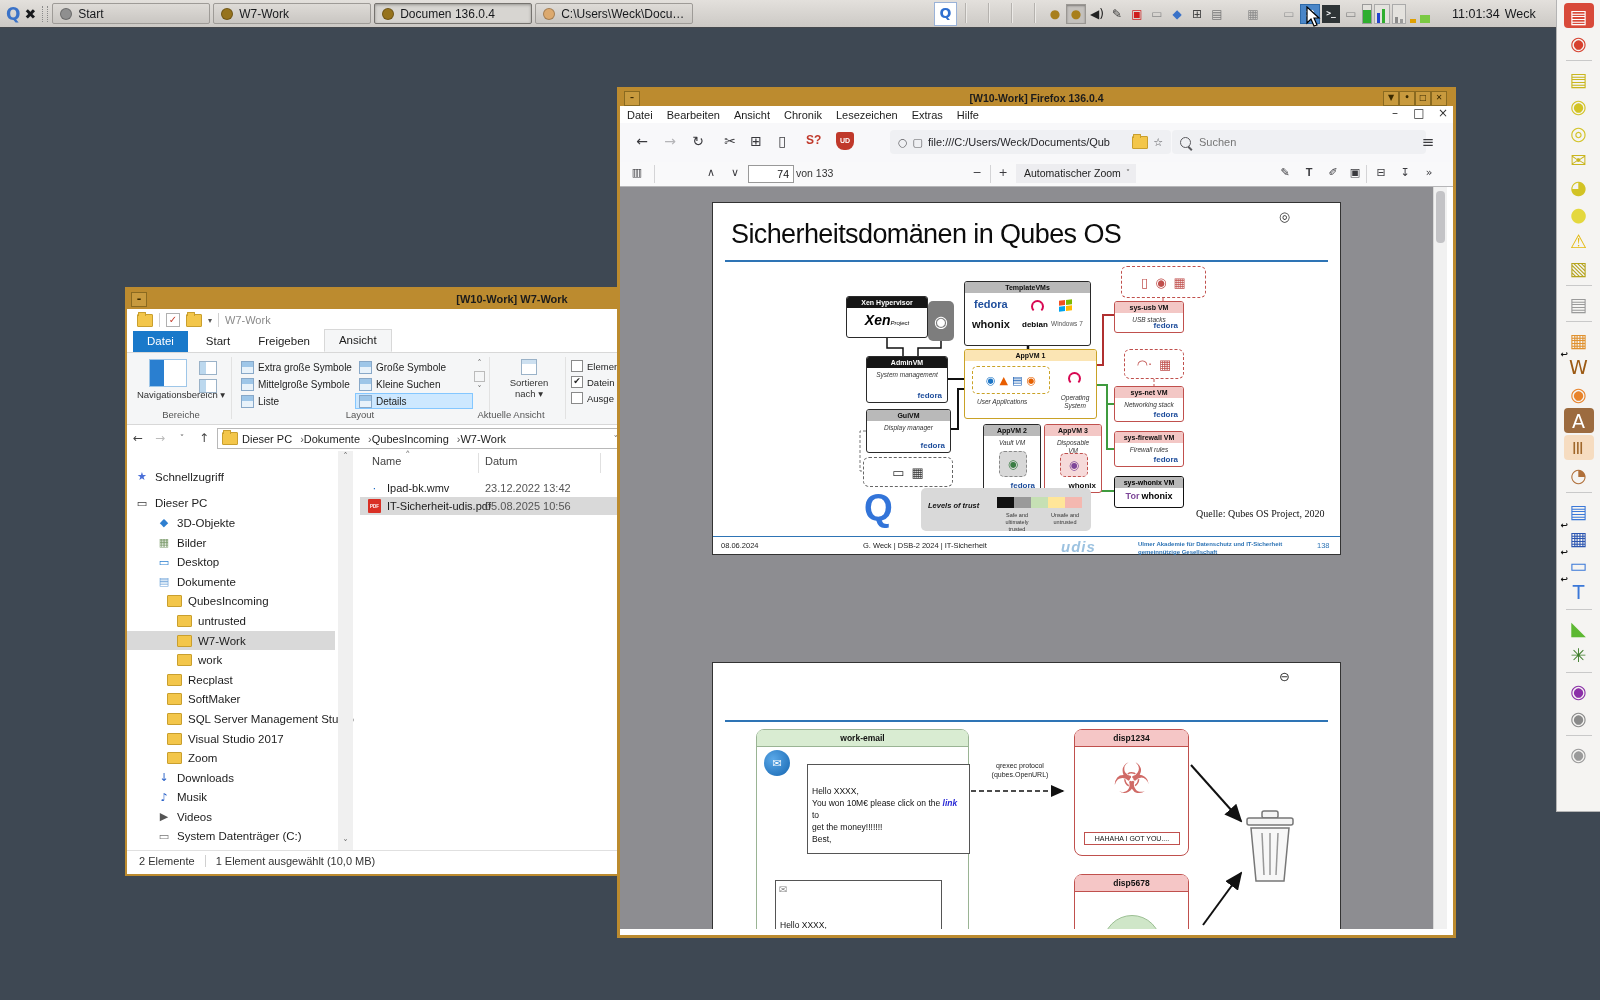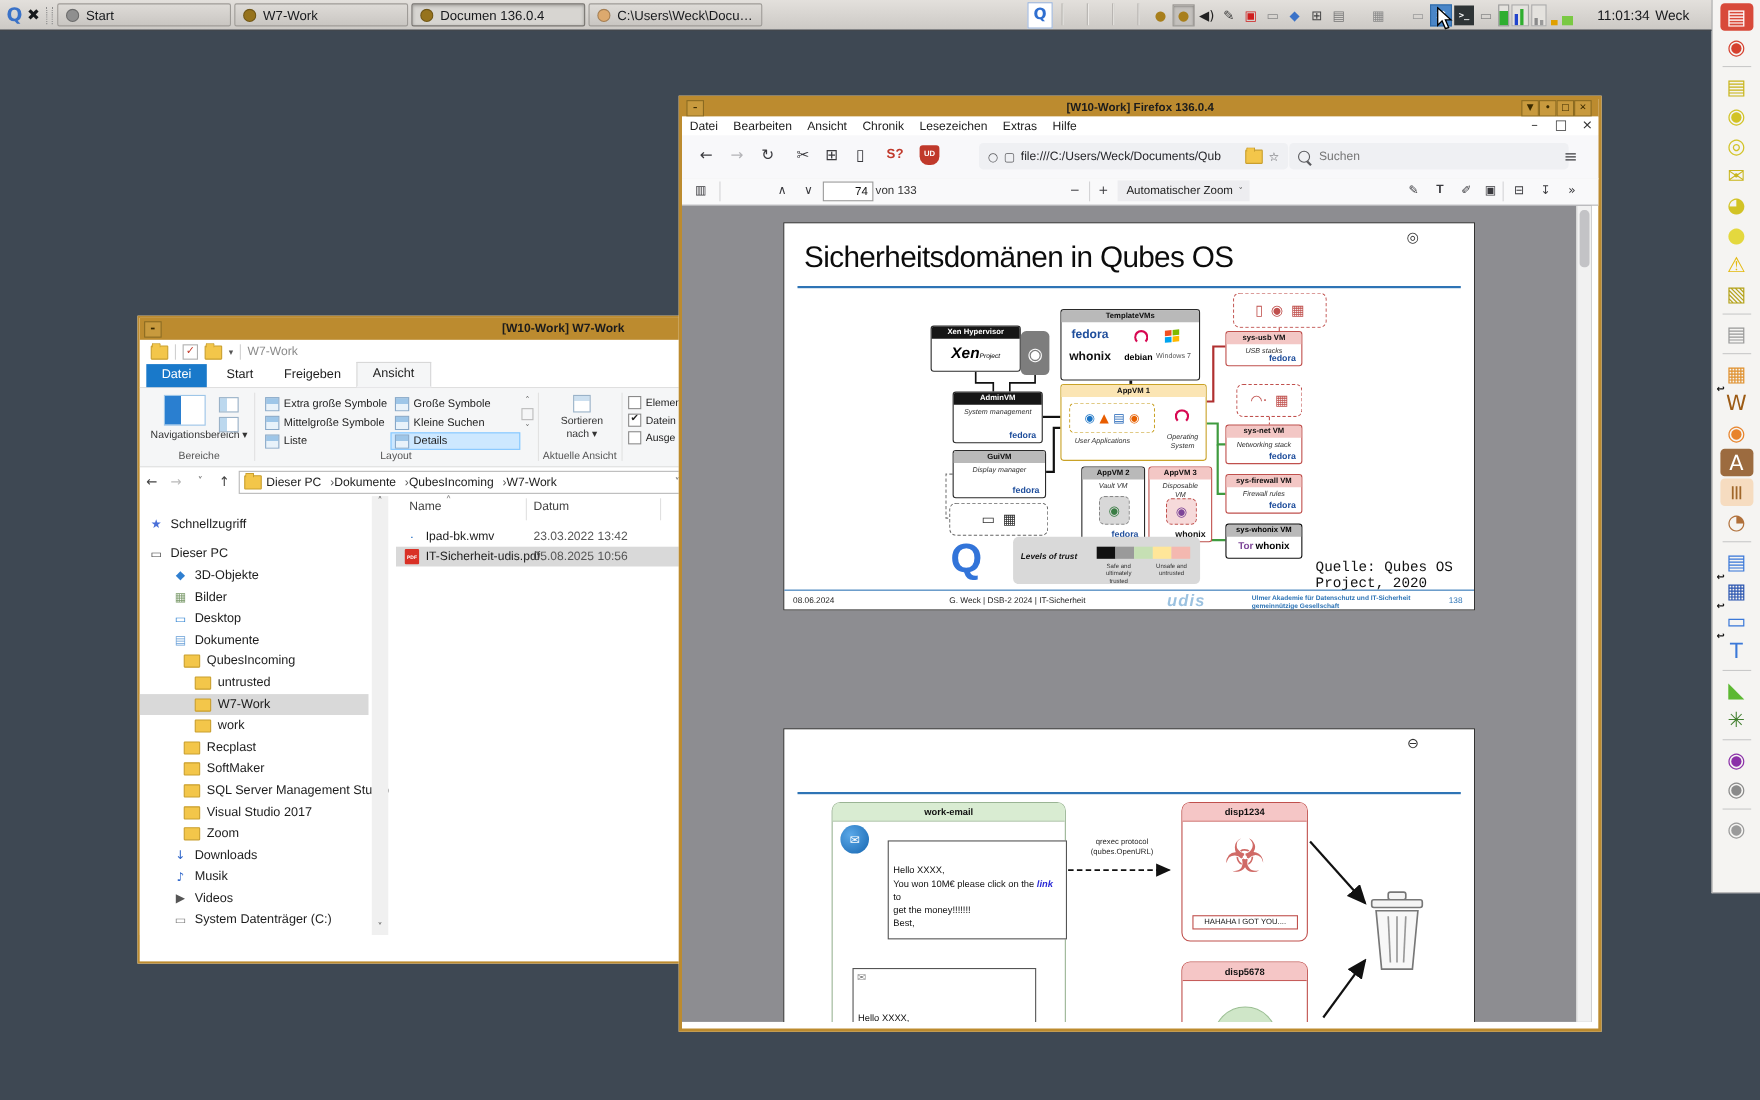--- a/index.html
+++ b/index.html
@@ -144,21 +144,21 @@
   .periph.gray{border-color:#666;color:#333}
   .swirl{width:9px;height:9px;border:2px solid #d70751;border-radius:50%;border-bottom-color:transparent;display:inline-block}
   .winflag{display:inline-grid;grid-template-columns:6px 6px;grid-auto-rows:5px;gap:1px;transform:skewY(-6deg)}
   .winflag i{display:block}
   .trust{position:absolute;left:208px;top:285px;width:170px;height:43px;background:#d9d9d9;border-radius:5px}
   .trust .tl{position:absolute;left:7px;top:13px;font-size:7.5px;font-weight:bold;font-style:italic;color:#111}
   .sw-row{position:absolute;left:76px;top:9px;display:flex}
   .sw-row i{width:17px;height:11px;display:block}
   .trust .cap{position:absolute;font-size:5.5px;color:#333;text-align:center;line-height:1.3;top:24px}
   .qlogo{position:absolute;left:151px;top:284px;font-size:37px;font-weight:bold;color:#3274d9}
-  .src{position:absolute;left:483px;top:305px;font-size:13px;color:#111;font-family:Liberation Mono, monospace}
+  .src{position:absolute;left:483px;top:305px;font-size:10px;color:#111;font-family:Liberation Serif, serif}
   .s-foot-rule{position:absolute;left:0;right:0;top:333px;height:1px;background:#2e74b5}
   .sf{position:absolute;top:338px;font-size:7.5px;color:#222}
   .udis{font-size:15px;font-weight:bold;color:#9cc2e0;letter-spacing:1px;font-style:italic;top:335px}
   .sf-right{font-size:6px;color:#2e74b5;font-weight:bold;line-height:1.3}
   .box2{position:absolute;border:1.5px solid;border-radius:8px;background:#fff;box-sizing:border-box}
   .box2.green{border-color:#9ab494}
   .box2.red2{border-color:#c0504d}
   .hd2{height:16px;line-height:16px;text-align:center;font-size:8.5px;font-weight:bold;color:#111;border-radius:6px 6px 0 0}
   .green .hd2{background:#d9ecd2;border-bottom:1px solid #9ab494}
   .red2 .hd2{background:#f5c6c6;border-bottom:1px solid #c0504d}
@@ -540,21 +540,21 @@
           <span>Datein</span>
         </div>
 
         <div class="chk-row">
           <span class="chk ic"></span>
           <span>Ausge</span>
         </div>
       </div>
     <span class="grp-lbl" style="left:54px">Bereiche</span>
     <span class="grp-lbl" style="left:233px">Layout</span>
-    <span class="grp-lbl" style="left:400px">Aktuelle Ansicht</span>
+    <span class="grp-lbl" style="left:384px">Aktuelle Ansicht</span>
   </div>
   <div class="exp-addr">
     <span class="addr-ic ic" style="color:#444">←</span>
     <span class="addr-ic ic" style="color:#bbb">→</span>
     <span class="addr-ic ic" style="font-size:9px;color:#666">˅</span>
     <span class="addr-ic ic" style="color:#444">↑</span>
     <div class="addr-field">
       <span class="mini-folder"></span>
       <div style="display:flex">
 
@@ -720,32 +720,37 @@
       <span class="col-line" style="left:118px"></span>
       <span class="col-hd" style="left:125px">Datum</span>
       <span class="col-line" style="left:240px"></span>
       <div class="abs" style="left:0;top:28px;right:0">
 
           <div class="file-row" style="position:relative">
             <span class="file-ic" style="background: rgb(255, 255, 255); color: rgb(21, 101, 192); border-color: rgb(153, 153, 153);">
               <span>▪</span>
             </span>
             <span>Ipad-bk.wmv</span>
-            <span class="file-date">23.03.2022 13:42</span>
+            <span class="file-date">23.12.2022 13:42</span>
           </div>
 
           <div class="file-row sel" style="position:relative">
             <span class="file-ic" style="background: rgb(217, 48, 37); color: rgb(255, 255, 255); border-color: rgb(160, 32, 21);">
               <span>PDF</span>
             </span>
             <span>IT-Sicherheit-udis.pdf</span>
             <span class="file-date">05.08.2025 10:56</span>
           </div>
         </div>
     </div>
+  </div>
+  <div class="exp-status">
+    <span style="margin-left:12px">2 Elemente</span>
+    <span class="st-sep"></span>
+    <span>1 Element ausgewählt (10,0 MB)</span>
   </div>
 </div>
 
 <div class="ffx">
   <div class="ffx-title">
     <span class="ffx-tbtn ffx-min ic">–</span>
     <span>[W10-Work] Firefox 136.0.4</span>
     <span class="ffx-tbtn ic" style="left:763px">▼</span>
     <span class="ffx-tbtn ic" style="left:779px">•</span>
     <span class="ffx-tbtn ic" style="left:795px">□</span>

